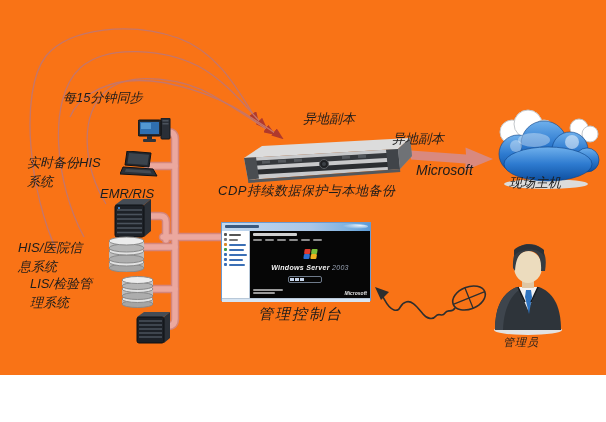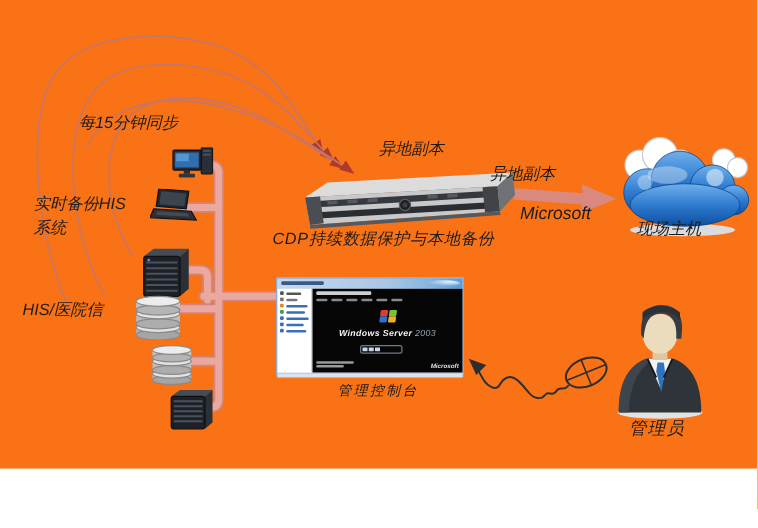--- a/index.html
+++ b/index.html
@@ -290,34 +290,40 @@
 
   <div class="lbl" style="left:63px;top:88px;z-index:4">
     <div>每15分钟同步</div>
   </div>
 
   <div class="lbl" style="left:27px;top:153px;z-index:4">
     <div>实时备份HIS</div>
     <div>系统</div>
   </div>
 
+  <div class="lbl" style="left:100px;top:184px;z-index:4">EMR/RIS</div>
 
   <div class="lbl" style="left:18px;top:238px;z-index:4">
     <div>HIS/医院信</div>
-  </div>
-
+    <div>息系统</div>
+  </div>
+
+  <div class="lbl" style="left:30px;top:274px;z-index:4">
+    <div>LIS/检验管</div>
+    <div>理系统</div>
+  </div>
 
 
   <div class="lbl" style="left:303px;top:109px;z-index:4">异地副本</div>
 
   <div class="lbl" style="left:218px;top:181px;z-index:4;letter-spacing:0.5px">CDP持续数据保护与本地备份</div>
 
   <div class="lbl" style="left:392px;top:129px;z-index:4">异地副本</div>
 
   <div class="lbl" style="left:416px;top:161px;z-index:4;font-size:14px">Microsoft</div>
 
   <div class="lbl" style="left:509px;top:173px;z-index:4">现场主机</div>
 
-  <div class="lbl" style="left:270px;top:304px;z-index:4;font-size:11px;letter-spacing:2px">管理控制台</div>
-
-  <div class="lbl" style="left:503px;top:333px;z-index:4;font-size:14px;letter-spacing:1px">管理员</div>
+  <div class="lbl" style="left:258px;top:304px;z-index:4;font-size:15px;letter-spacing:2px">管理控制台</div>
+
+  <div class="lbl" style="left:503px;top:333px;z-index:4;font-size:11px;letter-spacing:1px">管理员</div>
 
 </div>
 
 </body></html>

